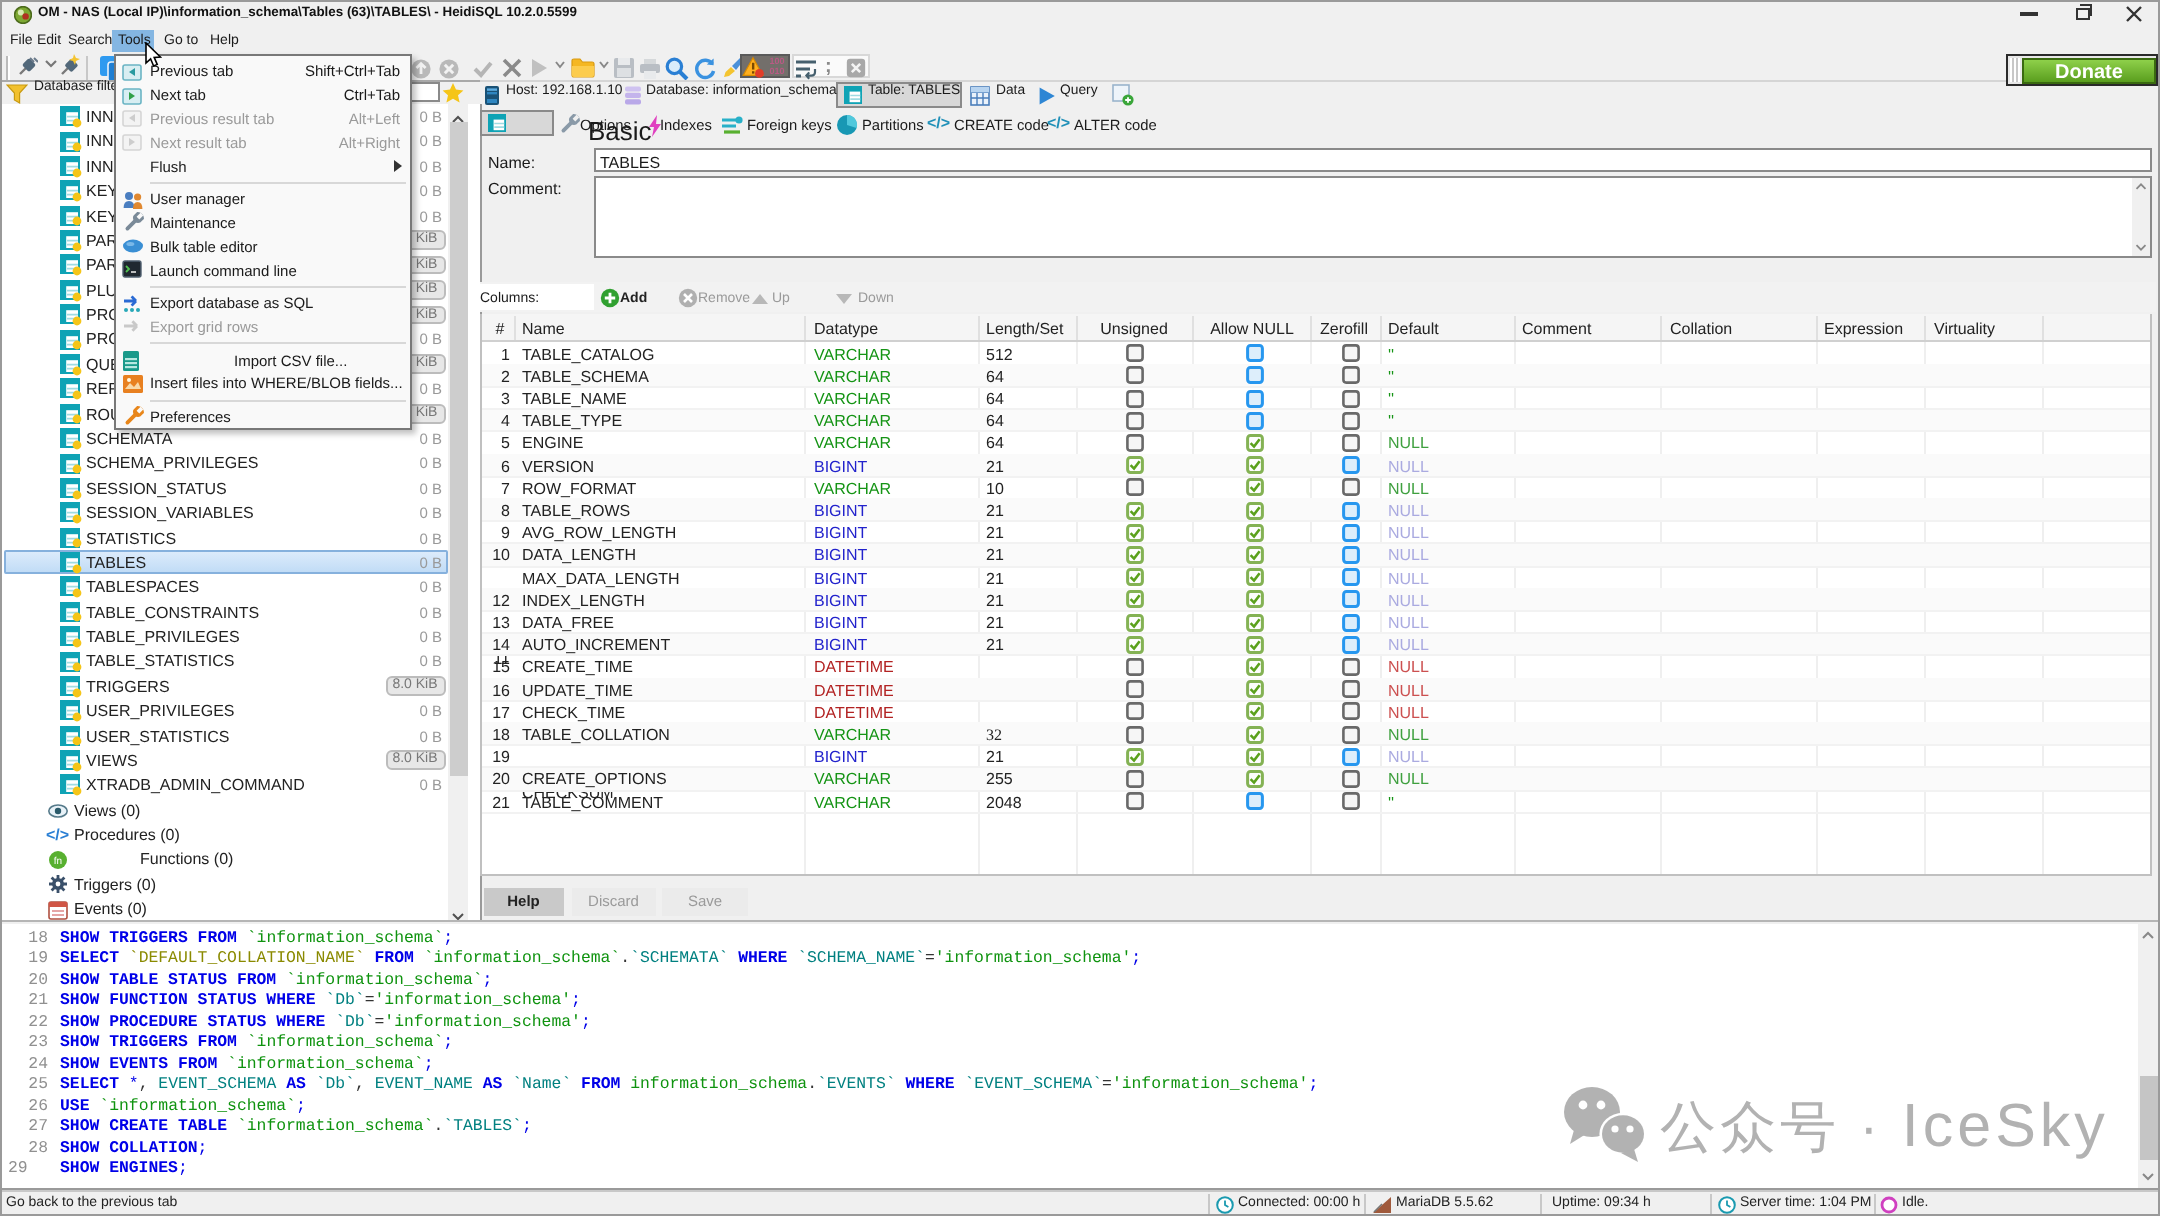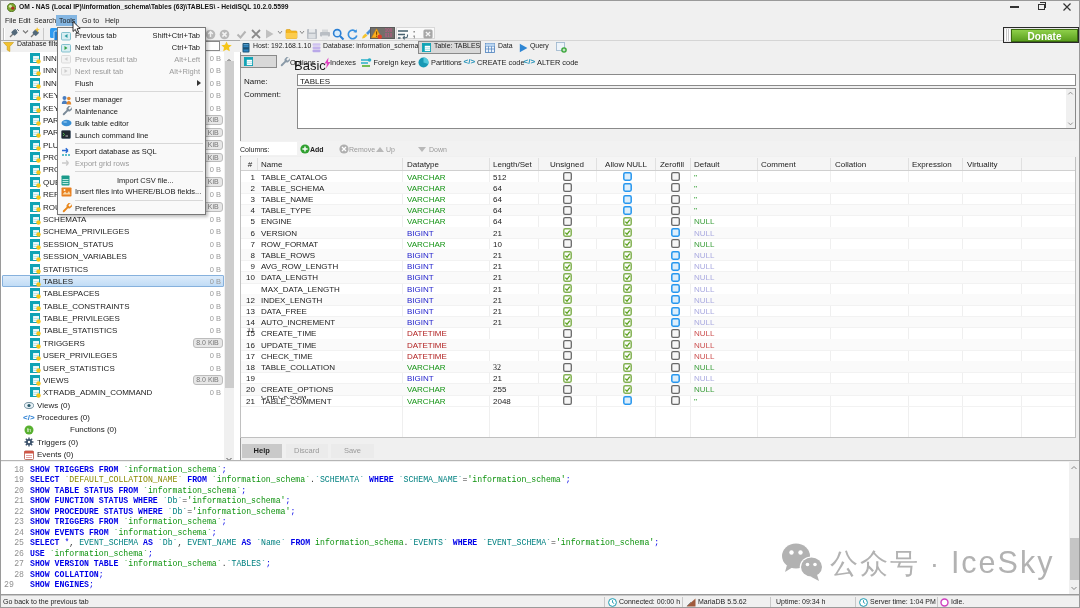--- a/index.html
+++ b/index.html
@@ -995,21 +995,21 @@
 <div class="abs mono" style="left:30px;top:506.8px;font-size:8.2px;white-space:pre;"><b style="color:#0000e8">SHOW PROCEDURE STATUS WHERE</b> <span style="color:#008080">`Db`</span><span style="color:#333">=</span><span style="color:#0f930f">'information_schema'</span><span style="color:#0000e8">;</span></div>
 <div class="abs mono" style="left:4px;top:517.3px;width:20px;font-size:8.2px;color:#909090;text-align:right;">23</div>
 <div class="abs mono" style="left:30px;top:517.3px;font-size:8.2px;white-space:pre;"><b style="color:#0000e8">SHOW TRIGGERS FROM</b> <span style="color:#0f930f">`information_schema`</span><span style="color:#0000e8">;</span></div>
 <div class="abs mono" style="left:4px;top:527.8px;width:20px;font-size:8.2px;color:#909090;text-align:right;">24</div>
 <div class="abs mono" style="left:30px;top:527.8px;font-size:8.2px;white-space:pre;"><b style="color:#0000e8">SHOW EVENTS FROM</b> <span style="color:#0f930f">`information_schema`</span><span style="color:#0000e8">;</span></div>
 <div class="abs mono" style="left:4px;top:538.3px;width:20px;font-size:8.2px;color:#909090;text-align:right;">25</div>
 <div class="abs mono" style="left:30px;top:538.3px;font-size:8.2px;white-space:pre;"><b style="color:#0000e8">SELECT</b> <span style="color:#0000e8">*</span><span style="color:#333">,</span> <span style="color:#008080">EVENT_SCHEMA</span> <b style="color:#0000e8">AS</b> <span style="color:#008080">`Db`</span><span style="color:#333">,</span> <span style="color:#008080">EVENT_NAME</span> <b style="color:#0000e8">AS</b> <span style="color:#008080">`Name`</span> <b style="color:#0000e8">FROM</b> <span style="color:#0f930f">information_schema</span><span style="color:#333">.</span><span style="color:#008080">`EVENTS`</span> <b style="color:#0000e8">WHERE</b> <span style="color:#008080">`EVENT_SCHEMA`</span><span style="color:#333">=</span><span style="color:#0f930f">'information_schema'</span><span style="color:#0000e8">;</span></div>
 <div class="abs mono" style="left:4px;top:548.8px;width:20px;font-size:8.2px;color:#909090;text-align:right;">26</div>
 <div class="abs mono" style="left:30px;top:548.8px;font-size:8.2px;white-space:pre;"><b style="color:#0000e8">USE</b> <span style="color:#0f930f">`information_schema`</span><span style="color:#0000e8">;</span></div>
 <div class="abs mono" style="left:4px;top:559.3px;width:20px;font-size:8.2px;color:#909090;text-align:right;">27</div>
-<div class="abs mono" style="left:30px;top:559.3px;font-size:8.2px;white-space:pre;"><b style="color:#0000e8">SHOW VERSION TABLE</b> <span style="color:#0f930f">`information_schema`</span><span style="color:#333">.</span><span style="color:#008080">`TABLES`</span><span style="color:#0000e8">;</span></div>
+<div class="abs mono" style="left:30px;top:559.3px;font-size:8.2px;white-space:pre;"><b style="color:#0000e8">SHOW CREATE TABLE</b> <span style="color:#0f930f">`information_schema`</span><span style="color:#333">.</span><span style="color:#008080">`TABLES`</span><span style="color:#0000e8">;</span></div>
 <div class="abs mono" style="left:4px;top:569.8px;width:20px;font-size:8.2px;color:#909090;text-align:right;">28</div>
 <div class="abs mono" style="left:30px;top:569.8px;font-size:8.2px;white-space:pre;"><b style="color:#0000e8">SHOW COLLATION</b><span style="color:#0000e8">;</span></div>
 <div class="abs mono" style="left:4px;top:580.3px;width:20px;font-size:8.2px;color:#909090;text-align:left;">29</div>
 <div class="abs mono" style="left:30px;top:580.3px;font-size:8.2px;white-space:pre;"><b style="color:#0000e8">SHOW ENGINES</b><span style="color:#0000e8">;</span></div>
 <div class="abs" style="left:1069px;top:462px;width:10px;height:132px;background:#f0f0f0;"></div>
 <svg class="abs" style="left:1069px;top:463px;" width="10" height="10" viewBox="0 0 10 10">
     <path d="M2.5 6 L5 3.5 L7.5 6" stroke="#888" stroke-width="1" fill="none"></path>
   </svg>
 <svg class="abs" style="left:1069px;top:583px;" width="10" height="10" viewBox="0 0 10 10">
     <path d="M2.5 4 L5 6.5 L7.5 4" stroke="#888" stroke-width="1" fill="none"></path>

